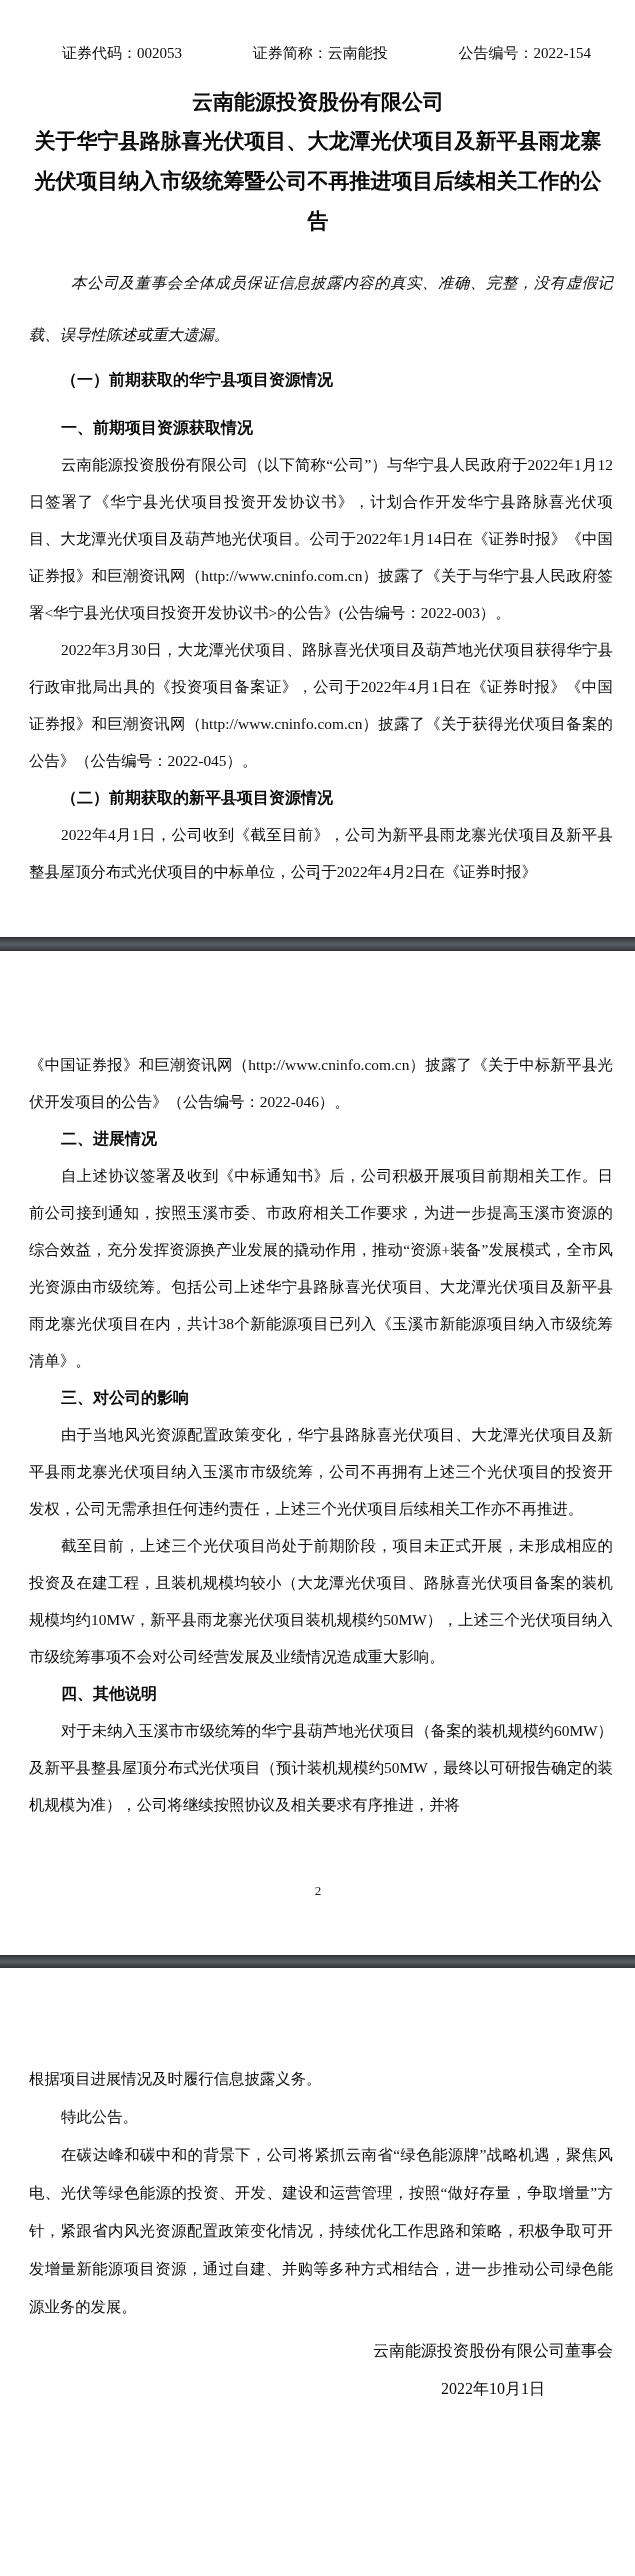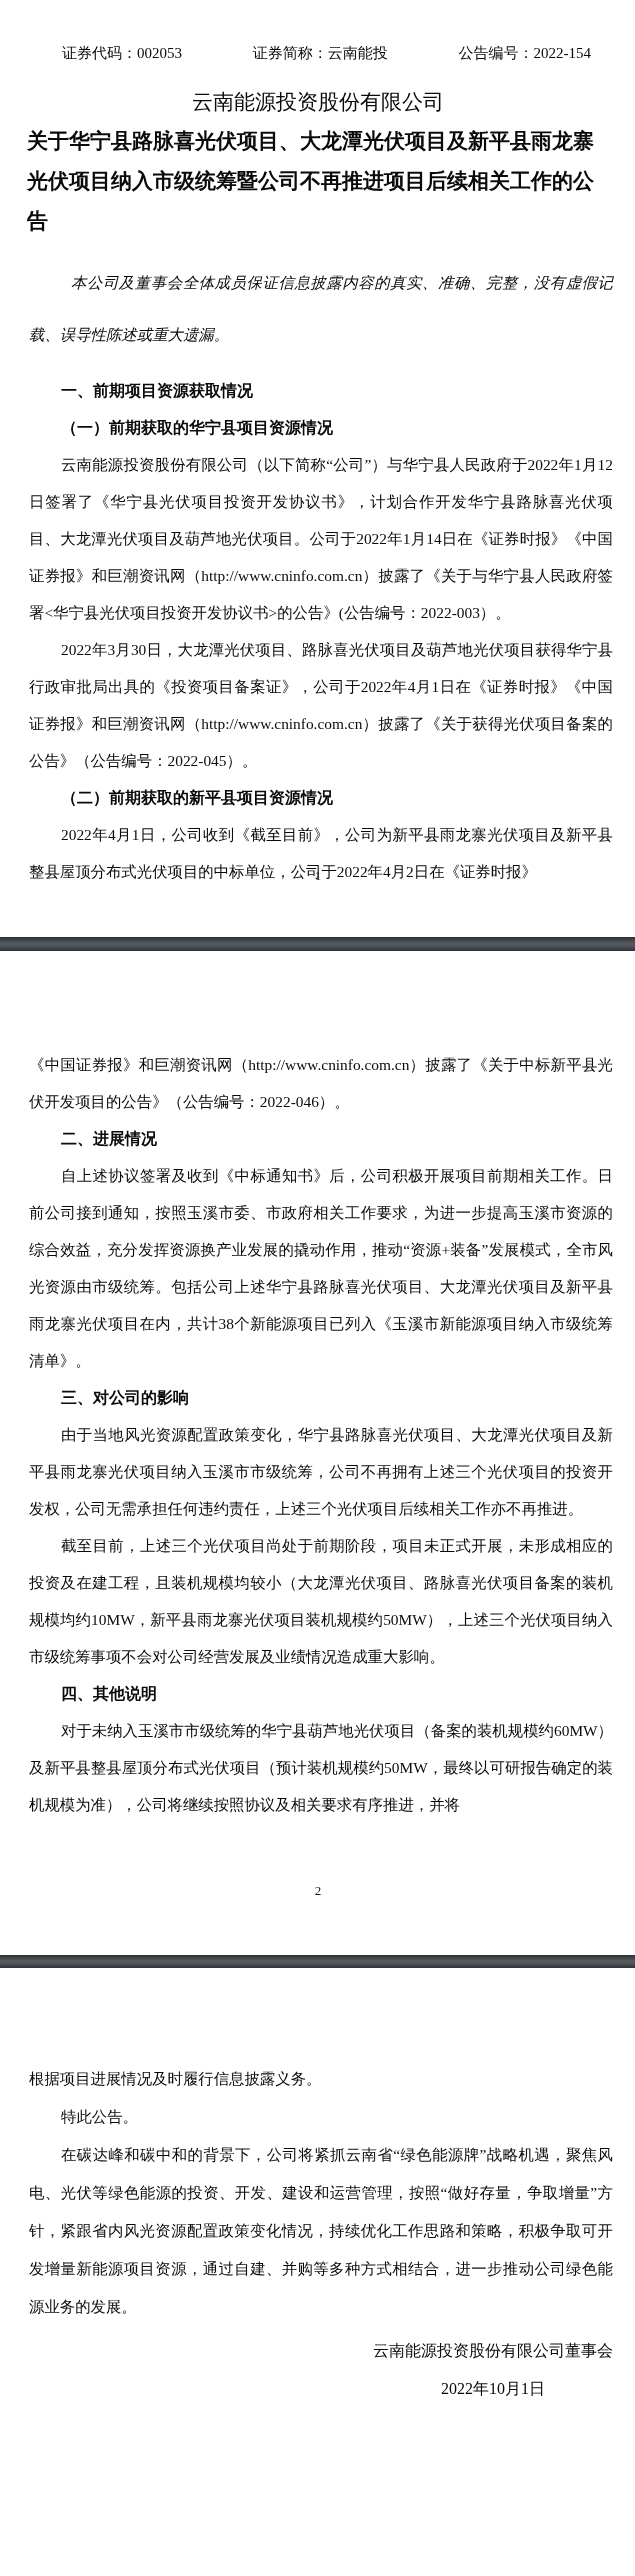--- a/index.html
+++ b/index.html
@@ -21,27 +21,27 @@
     display:flex;
     justify-content:space-between;
     padding:44px 45px 0 62px;
     font-size:15px;
     white-space:nowrap;
   }
   .doc-title{
     margin:18.6px 29px 0 29px;
     text-align:center;
     font-family:"Liberation Sans","DejaVu Sans",sans-serif;
-    font-weight:normal;
+    font-weight:bold;
     font-size:21px;
     line-height:39px;
   }
   .doc-subtitle{
     margin:0 27px;
-    text-align:left;
+    text-align:center;
     font-family:"Liberation Sans","DejaVu Sans",sans-serif;
     font-weight:bold;
     font-size:21px;
     line-height:40px;
   }
   .disclaimer{
     margin:16px 23px 0 29px;
     font-style:italic;
     font-size:15.4px;
     line-height:52px;
@@ -99,22 +99,22 @@
       <span>证券代码：002053</span>
       <span>证券简称：云南能投</span>
       <span>公告编号：2022-154</span>
     </div>
 
     <div class="doc-title">云南能源投资股份有限公司</div>
     <div class="doc-subtitle">关于华宁县路脉喜光伏项目、大龙潭光伏项目及新平县雨龙寨光伏项目纳入市级统筹暨公司不再推进项目后续相关工作的公告</div>
 
     <p class="disclaimer">本公司及董事会全体成员保证信息披露内容的真实、准确、完整，没有虚假记载、误导性陈述或重大遗漏。</p>
 
+    <div class="heading">（一）前期获取的华宁县项目资源情况</div>
     <div class="heading first">一、前期项目资源获取情况</div>
-    <div class="heading">（一）前期获取的华宁县项目资源情况</div>
 
     <p class="para">云南能源投资股份有限公司（以下简称“公司”）与华宁县人民政府于2022年1月12日签署了《华宁县光伏项目投资开发协议书》，计划合作开发华宁县路脉喜光伏项目、大龙潭光伏项目及葫芦地光伏项目。公司于2022年1月14日在《证券时报》《中国证券报》和巨潮资讯网（http://www.cninfo.com.cn）披露了《关于与华宁县人民政府签署&lt;华宁县光伏项目投资开发协议书&gt;的公告》(公告编号：2022-003）。</p>
     <p class="para">2022年3月30日，大龙潭光伏项目、路脉喜光伏项目及葫芦地光伏项目获得华宁县行政审批局出具的《投资项目备案证》，公司于2022年4月1日在《证券时报》《中国证券报》和巨潮资讯网（http://www.cninfo.com.cn）披露了《关于获得光伏项目备案的公告》（公告编号：2022-045）。</p>
 
     <div class="heading">（二）前期获取的新平县项目资源情况</div>
     <p class="para">2022年4月1日，公司收到《截至目前》，公司为新平县雨龙寨光伏项目及新平县整县屋顶分布式光伏项目的中标单位，公司于2022年4月2日在《证券时报》</p>
 
     <div class="pageno">1</div>
   </div>
 

